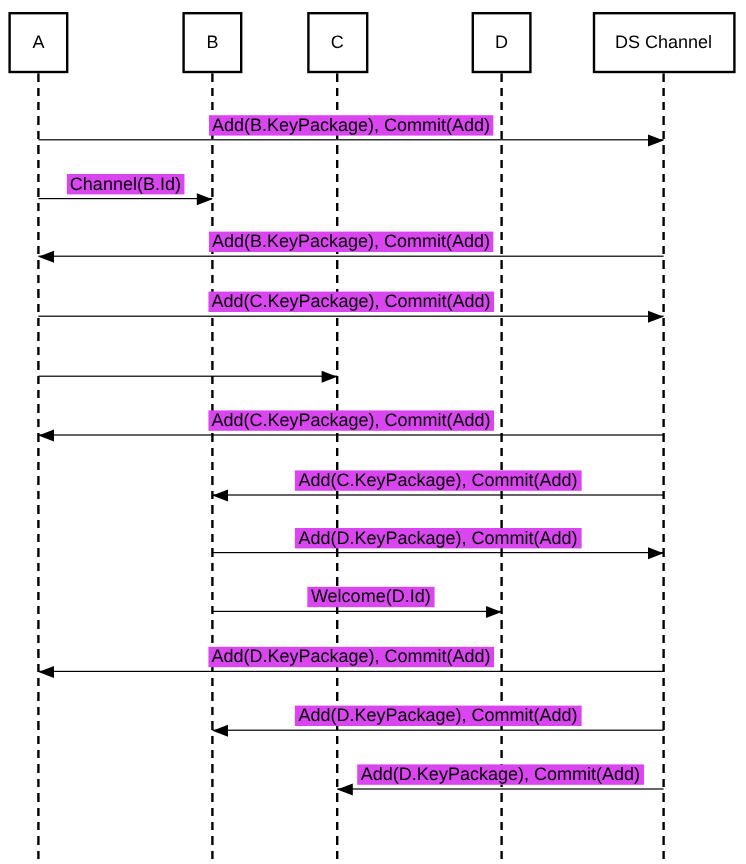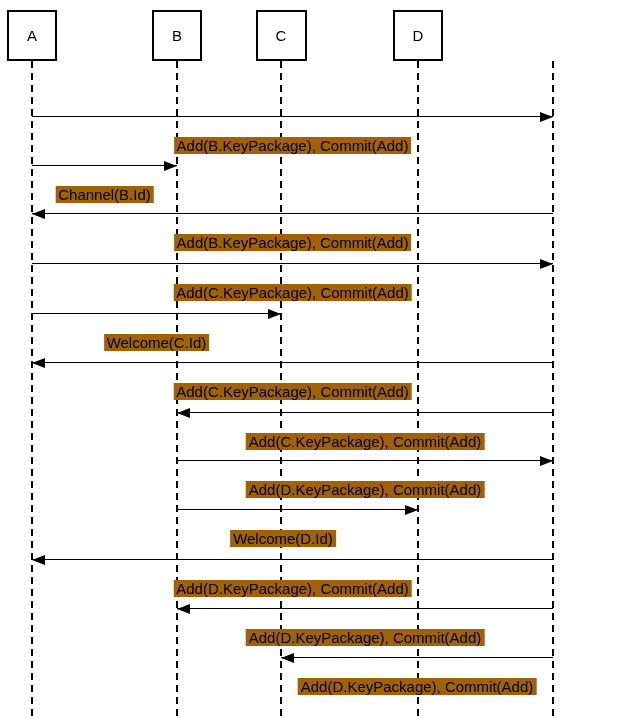--- a/index.html
+++ b/index.html
@@ -41,26 +41,25 @@
     width: 0;
     height: 0;
     border-top: 5px solid transparent;
     border-bottom: 5px solid transparent;
   }
   .arrow-head.right { border-left: 13px solid #000; }
   .arrow-head.left  { border-right: 13px solid #000; }
   .msg-label {
     position: absolute;
     transform: translateX(-50%);
-    background: #a16207;
+    background: #d946ef;
     padding: 0 3px;
     font-size: 15px;
     line-height: 17px;
     white-space: nowrap;
-    margin-top: 41px;
   }
 </style>
 </head>
 <body>
 
 <div class="canvas" id="canvas">
     <div class="lifeline" style="left: 31px; top: 61px; height: 659px;"></div>
     <div class="lifeline" style="left: 176px; top: 61px; height: 659px;"></div>
     <div class="lifeline" style="left: 280px; top: 61px; height: 659px;"></div>
     <div class="lifeline" style="left: 417px; top: 61px; height: 659px;"></div>
@@ -70,45 +69,47 @@
     </div>
     <div class="actor-box" style="left: 152px; top: 10px; width: 50px; height: 51px;">
       <span>B</span>
     </div>
     <div class="actor-box" style="left: 255.5px; top: 10px; width: 51px; height: 51px;">
       <span>C</span>
     </div>
     <div class="actor-box" style="left: 393px; top: 10px; width: 50px; height: 51px;">
       <span>D</span>
     </div>
+    <div class="actor-box" style="left: 493.5px; top: 10px; width: 119px; height: 51px;">
+      <span>DS Channel</span>
+    </div>
     <div class="msg-label" style="left: 292.5px; top: 96px;">Add(B.KeyPackage), Commit(Add)</div>
     <div class="msg-line" style="left: 32px; top: 116px; width: 521px;"></div>
     <div class="arrow-head right" style="left: 540px; top: 112px;"></div>
     <div class="msg-label" style="left: 104.5px; top: 145px;">Channel(B.Id)</div>
     <div class="msg-line" style="left: 32px; top: 165px; width: 145px;"></div>
     <div class="arrow-head right" style="left: 164px; top: 161px;"></div>
     <div class="msg-label" style="left: 292.5px; top: 193px;">Add(B.KeyPackage), Commit(Add)</div>
     <div class="msg-line" style="left: 32px; top: 213px; width: 521px;"></div>
     <div class="arrow-head left" style="left: 32px; top: 209px;"></div>
     <div class="msg-label" style="left: 292.5px; top: 243px;">Add(C.KeyPackage), Commit(Add)</div>
     <div class="msg-line" style="left: 32px; top: 263px; width: 521px;"></div>
     <div class="arrow-head right" style="left: 540px; top: 259px;"></div>
-    <div class="msg-label" style="left: 156.5px; top: 293px;">Welcome(C.Id)</div>
     <div class="msg-line" style="left: 32px; top: 313px; width: 249px;"></div>
     <div class="arrow-head right" style="left: 268px; top: 309px;"></div>
     <div class="msg-label" style="left: 292.5px; top: 342px;">Add(C.KeyPackage), Commit(Add)</div>
     <div class="msg-line" style="left: 32px; top: 362px; width: 521px;"></div>
     <div class="arrow-head left" style="left: 32px; top: 358px;"></div>
     <div class="msg-label" style="left: 365px; top: 392px;">Add(C.KeyPackage), Commit(Add)</div>
     <div class="msg-line" style="left: 177px; top: 412px; width: 376px;"></div>
     <div class="arrow-head left" style="left: 177px; top: 408px;"></div>
     <div class="msg-label" style="left: 365px; top: 440px;">Add(D.KeyPackage), Commit(Add)</div>
     <div class="msg-line" style="left: 177px; top: 460px; width: 376px;"></div>
     <div class="arrow-head right" style="left: 540px; top: 456px;"></div>
-    <div class="msg-label" style="left: 283px; top: 489px; text-align: center;">Welcome(D.Id)</div>
+    <div class="msg-label" style="left: 309px; top: 489px; text-align: center;">Welcome(D.Id)</div>
     <div class="msg-line" style="left: 177px; top: 509px; width: 241px;"></div>
     <div class="arrow-head right" style="left: 405px; top: 505px;"></div>
     <div class="msg-label" style="left: 292.5px; top: 539px;">Add(D.KeyPackage), Commit(Add)</div>
     <div class="msg-line" style="left: 32px; top: 559px; width: 521px;"></div>
     <div class="arrow-head left" style="left: 32px; top: 555px;"></div>
     <div class="msg-label" style="left: 365px; top: 588px;">Add(D.KeyPackage), Commit(Add)</div>
     <div class="msg-line" style="left: 177px; top: 608px; width: 376px;"></div>
     <div class="arrow-head left" style="left: 177px; top: 604px;"></div>
     <div class="msg-label" style="left: 417px; top: 637px;">Add(D.KeyPackage), Commit(Add)</div>
     <div class="msg-line" style="left: 281px; top: 657px; width: 272px;"></div>

